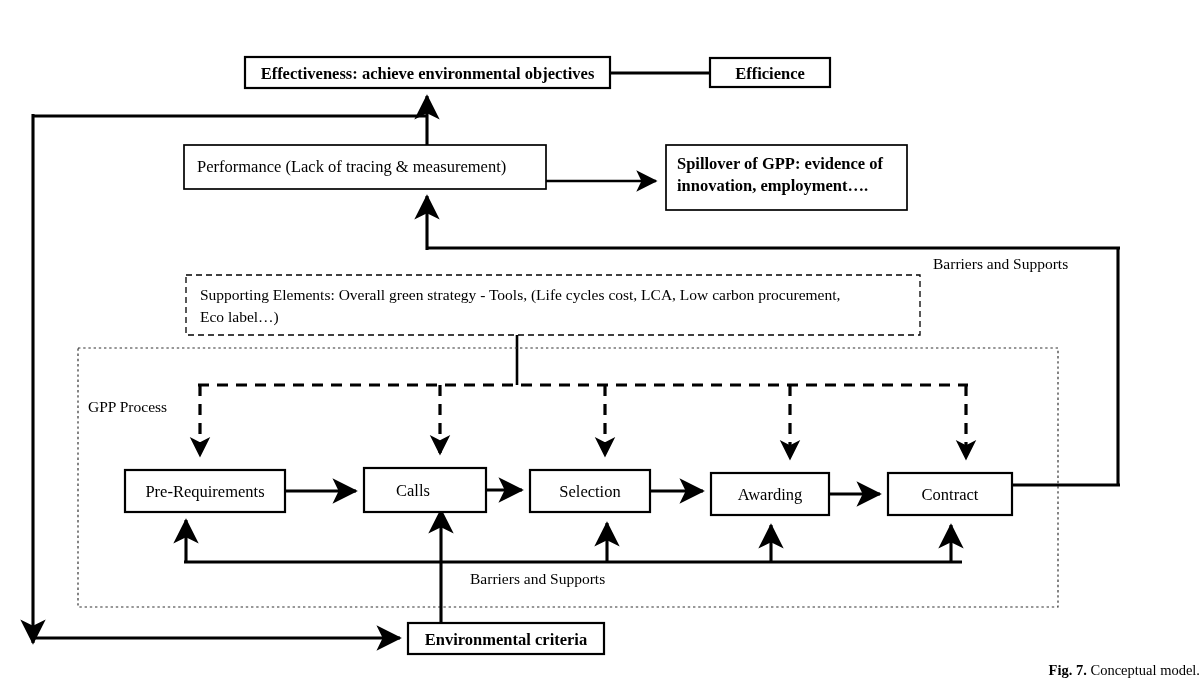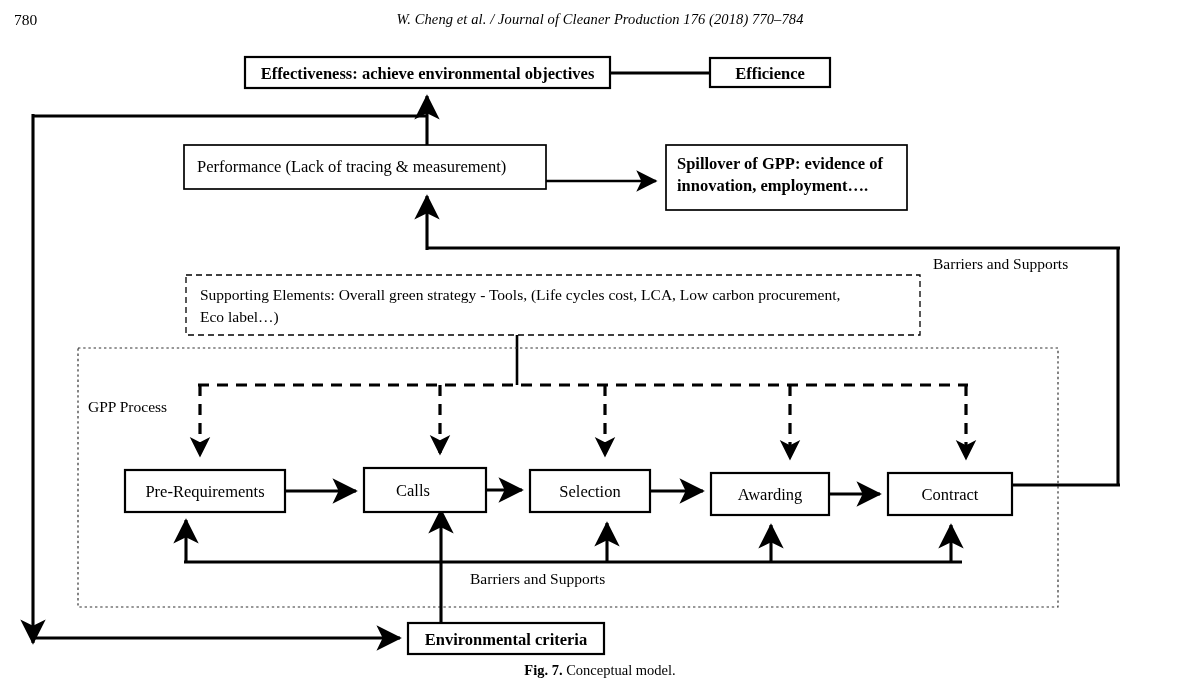--- a/index.html
+++ b/index.html
@@ -121,37 +121,33 @@
     font-size: 15.5px;
   }
   .label-support {
     font-size: 15.5px;
   }
   .caption {
     position: absolute;
     left: 0;
     top: 662px;
     width: 1200px;
-    text-align: center;
+    text-align: right;
     font-size: 14.5px;
     font-family: "Liberation Serif", "DejaVu Serif", serif;
   }
   .caption b {
     font-weight: bold;
   }
 </style>
 </head>
 <body>
 
 <div id="page">
 
-  <div class="running-head">
-    <span class="folio">780</span>
-    <span class="head-center">W. Cheng et al. / Journal of Cleaner Production 176 (2018) 770–784</span>
-  </div>
 
   <div class="figure-area">
     <svg class="diagram" viewBox="0 0 1200 700">
       <defs>
         <marker id="arrowSolid" markerWidth="9" markerHeight="9" refX="7.6" refY="4.5" orient="auto" markerUnits="strokeWidth">
           <path d="M0,0.4 L8.2,4.5 L0,8.6 L2.0,4.5 Z" fill="#000000"></path>
         </marker>
         <marker id="arrowDash" markerWidth="7" markerHeight="7" refX="5.6" refY="3.5" orient="auto" markerUnits="strokeWidth">
           <path d="M0,0.3 L6.4,3.5 L0,6.7 L1.6,3.5 Z" fill="#000000"></path>
         </marker>

